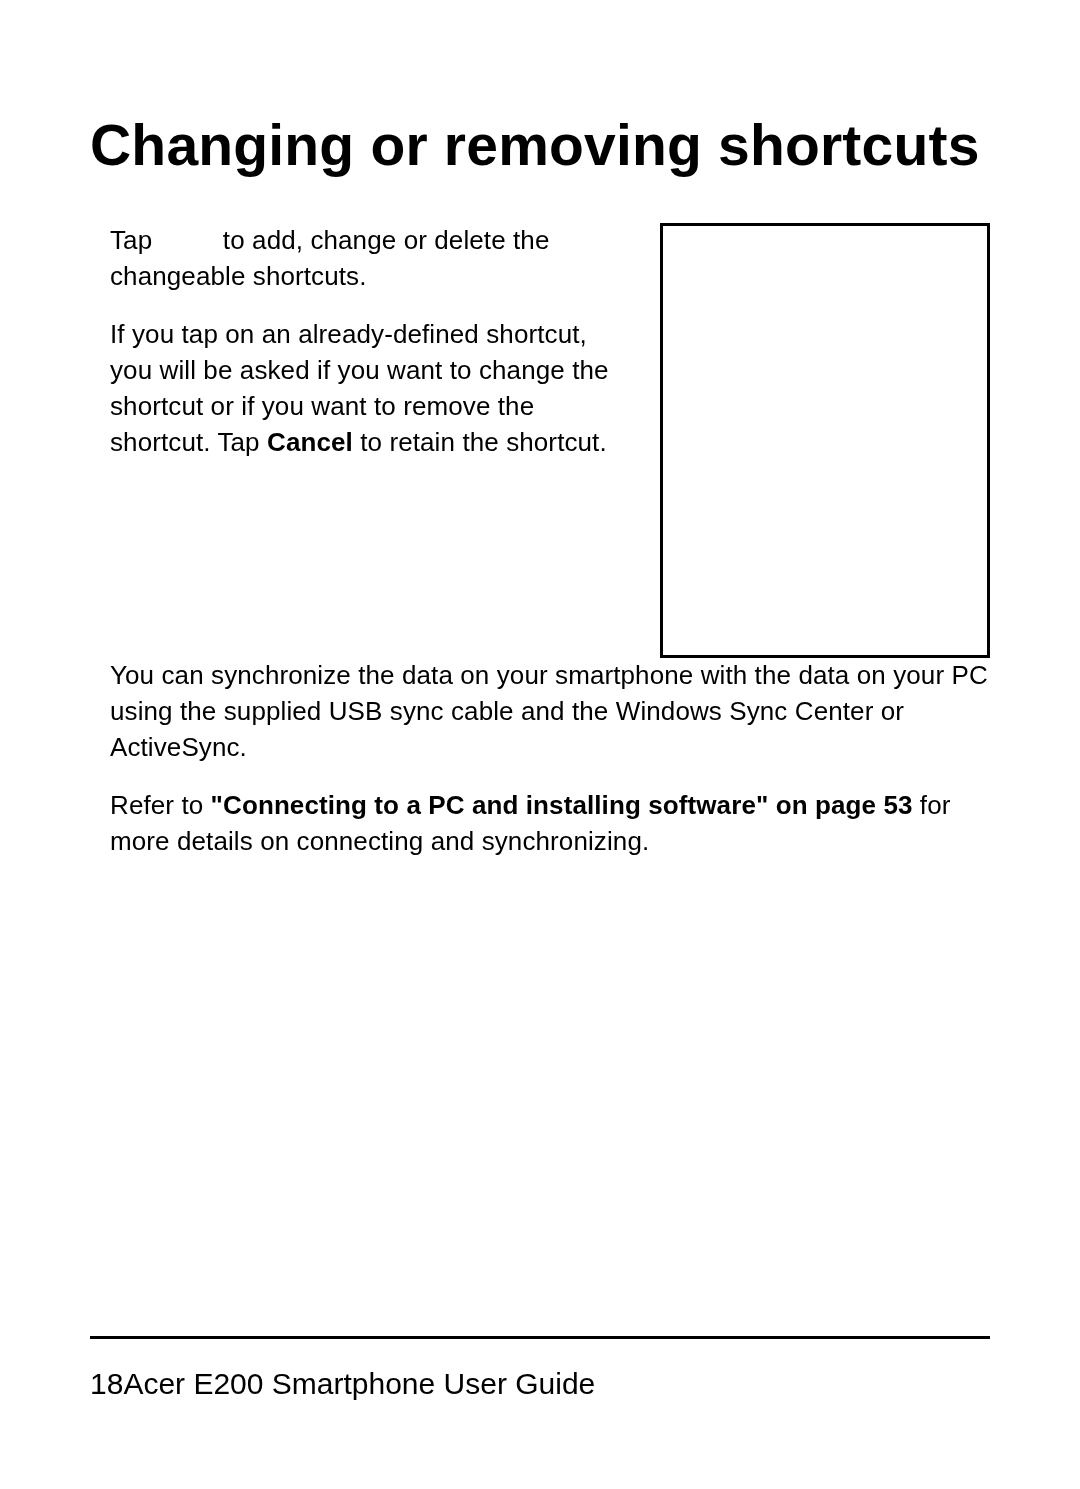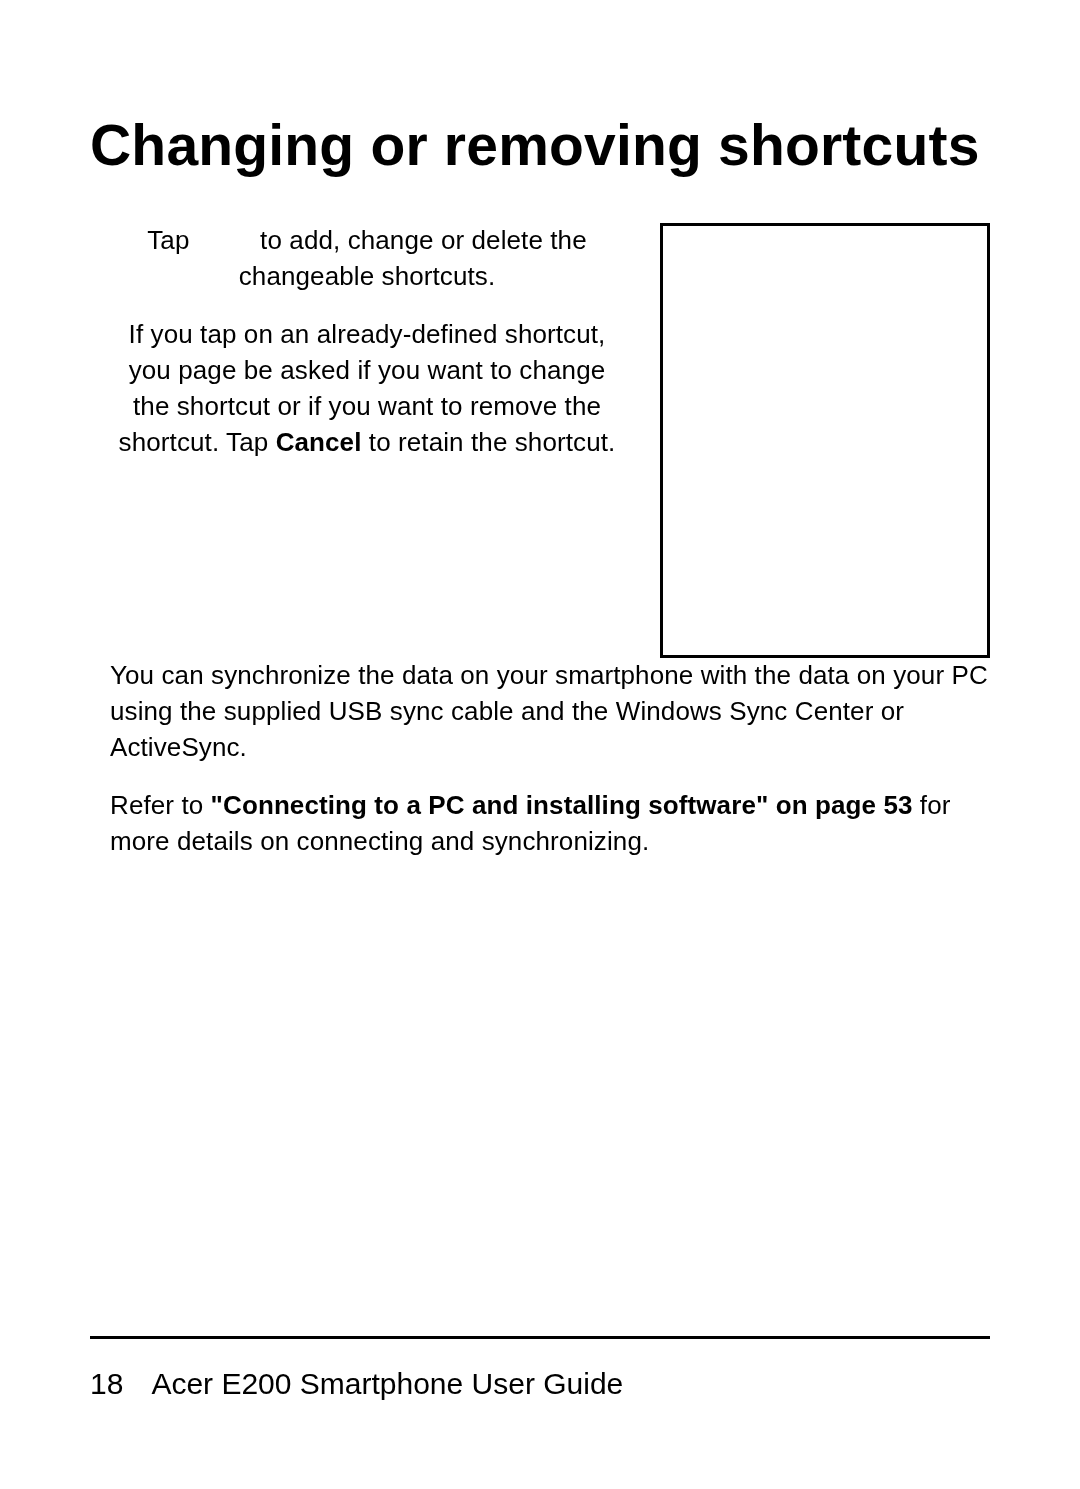--- a/index.html
+++ b/index.html
@@ -18,21 +18,20 @@
     letter-spacing: 0.2px;
   }
   .two-col {
     display: flex;
     gap: 36px;
     align-items: flex-start;
   }
   .left-col {
     flex: 1;
     padding-left: 20px;
-    text-align: center;
   }
   .right-col {
     width: 330px;
   }
   .image-box {
     width: 330px;
     height: 435px;
     border: 3px solid #000;
     background: #fff;
   }
@@ -52,42 +51,41 @@
     bottom: 150px;
     border-top: 3px solid #000;
   }
   .footer {
     position: absolute;
     left: 90px;
     bottom: 88px;
     font-size: 30px;
     display: flex;
     align-items: center;
-    gap: 28px;
   }
   .page-num { font-weight: 400; }
   .footer-title { font-weight: 400; }
 </style>
 </head>
 <body>
 
 <div class="page">
 
   <h2 class="section-heading">Changing or removing shortcuts</h2>
 
   <div class="two-col">
     <div class="left-col">
 
       <p class="body">
         <span>Tap </span><span style="display:inline-block;width:56px;"></span><span> to add, change or delete the changeable shortcuts.</span>
       </p>
 
 
       <p class="body">
-        <span>If you tap on an already-defined shortcut, you page be asked if you want to change the shortcut or if you want to remove the shortcut. Tap </span><span class="bold">Cancel</span><span> to retain the shortcut.</span>
+        <span>If you tap on an already-defined shortcut, you will be asked if you want to change the shortcut or if you want to remove the shortcut. Tap </span><span class="bold">Cancel</span><span> to retain the shortcut.</span>
       </p>
 
     </div>
     <div class="right-col">
       <div class="image-box"></div>
     </div>
   </div>
 
 
 

